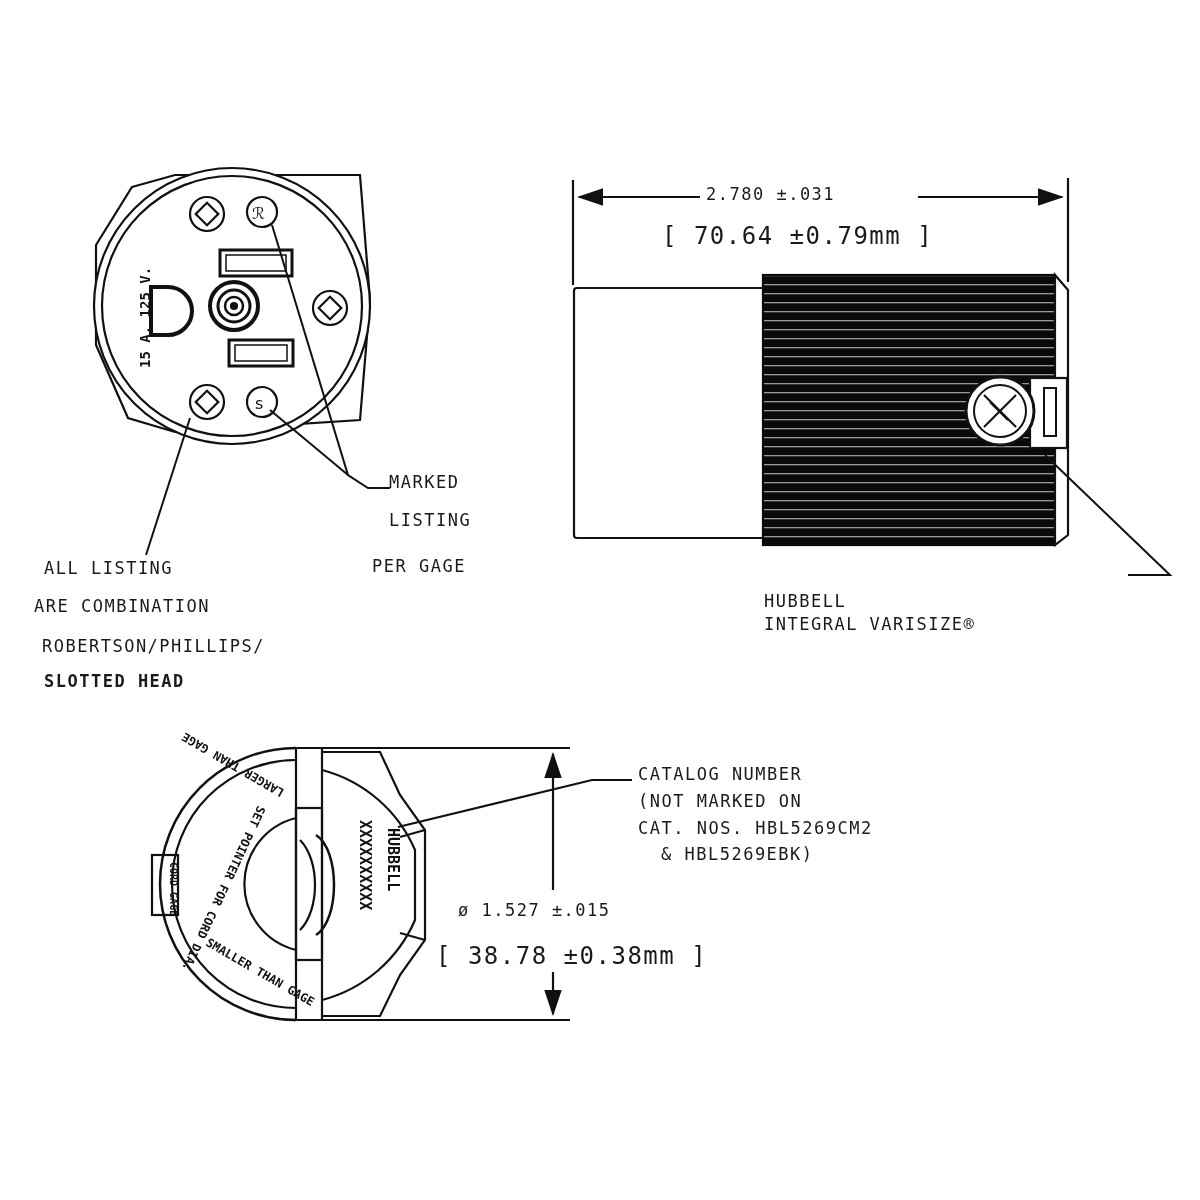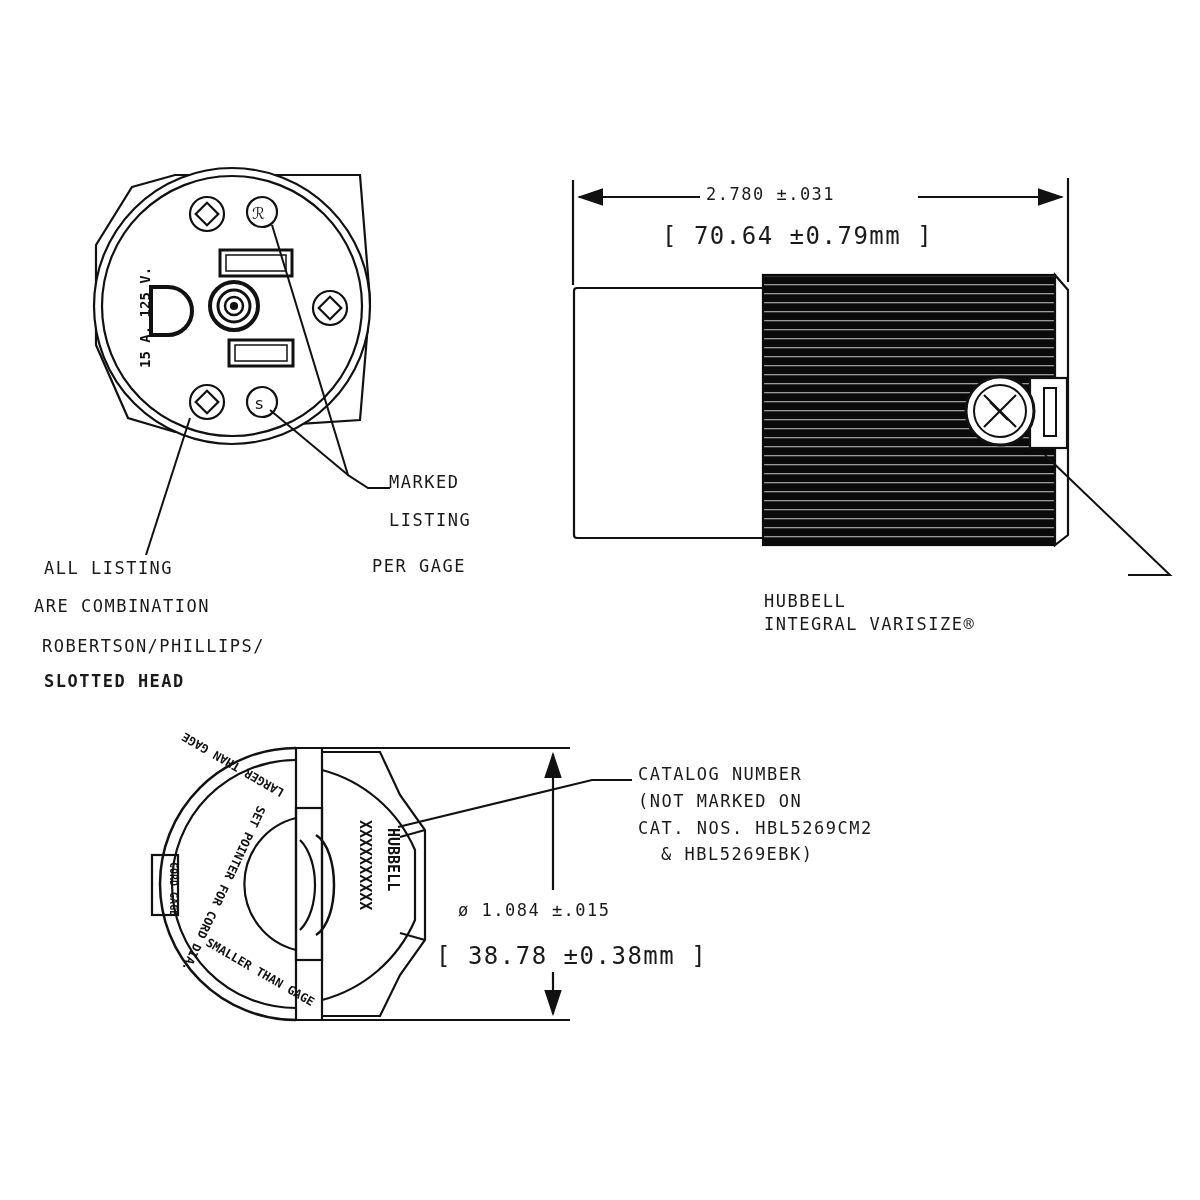--- a/index.html
+++ b/index.html
@@ -141,14 +141,14 @@
 <div class="lbl" style="left:44px;top:673px;font-weight:bold;">SLOTTED HEAD</div>
 
 <div class="lbl" style="left:764px;top:584px;margin-top:32px;">INTEGRAL VARISIZE®</div>
 <div class="lbl" style="left:764px;top:593px;">HUBBELL</div>
 
 <div class="lbl" style="left:638px;top:766px;">CATALOG NUMBER</div>
 <div class="lbl" style="left:638px;top:793px;">(NOT MARKED ON</div>
 <div class="lbl" style="left:638px;top:820px;">CAT. NOS. HBL5269CM2</div>
 <div class="lbl" style="left:661px;top:846px;text-align:center;">&amp; HBL5269EBK)</div>
 
-<div class="lbl" style="left:458px;top:902px;">ø 1.084 ±.015</div>
+<div class="lbl" style="left:458px;top:902px;">ø 1.527 ±.015</div>
 <div class="lbl sm" style="left:436px;top:944px;">[ 38.78 ±0.38mm ]</div>
 
 </body></html>

